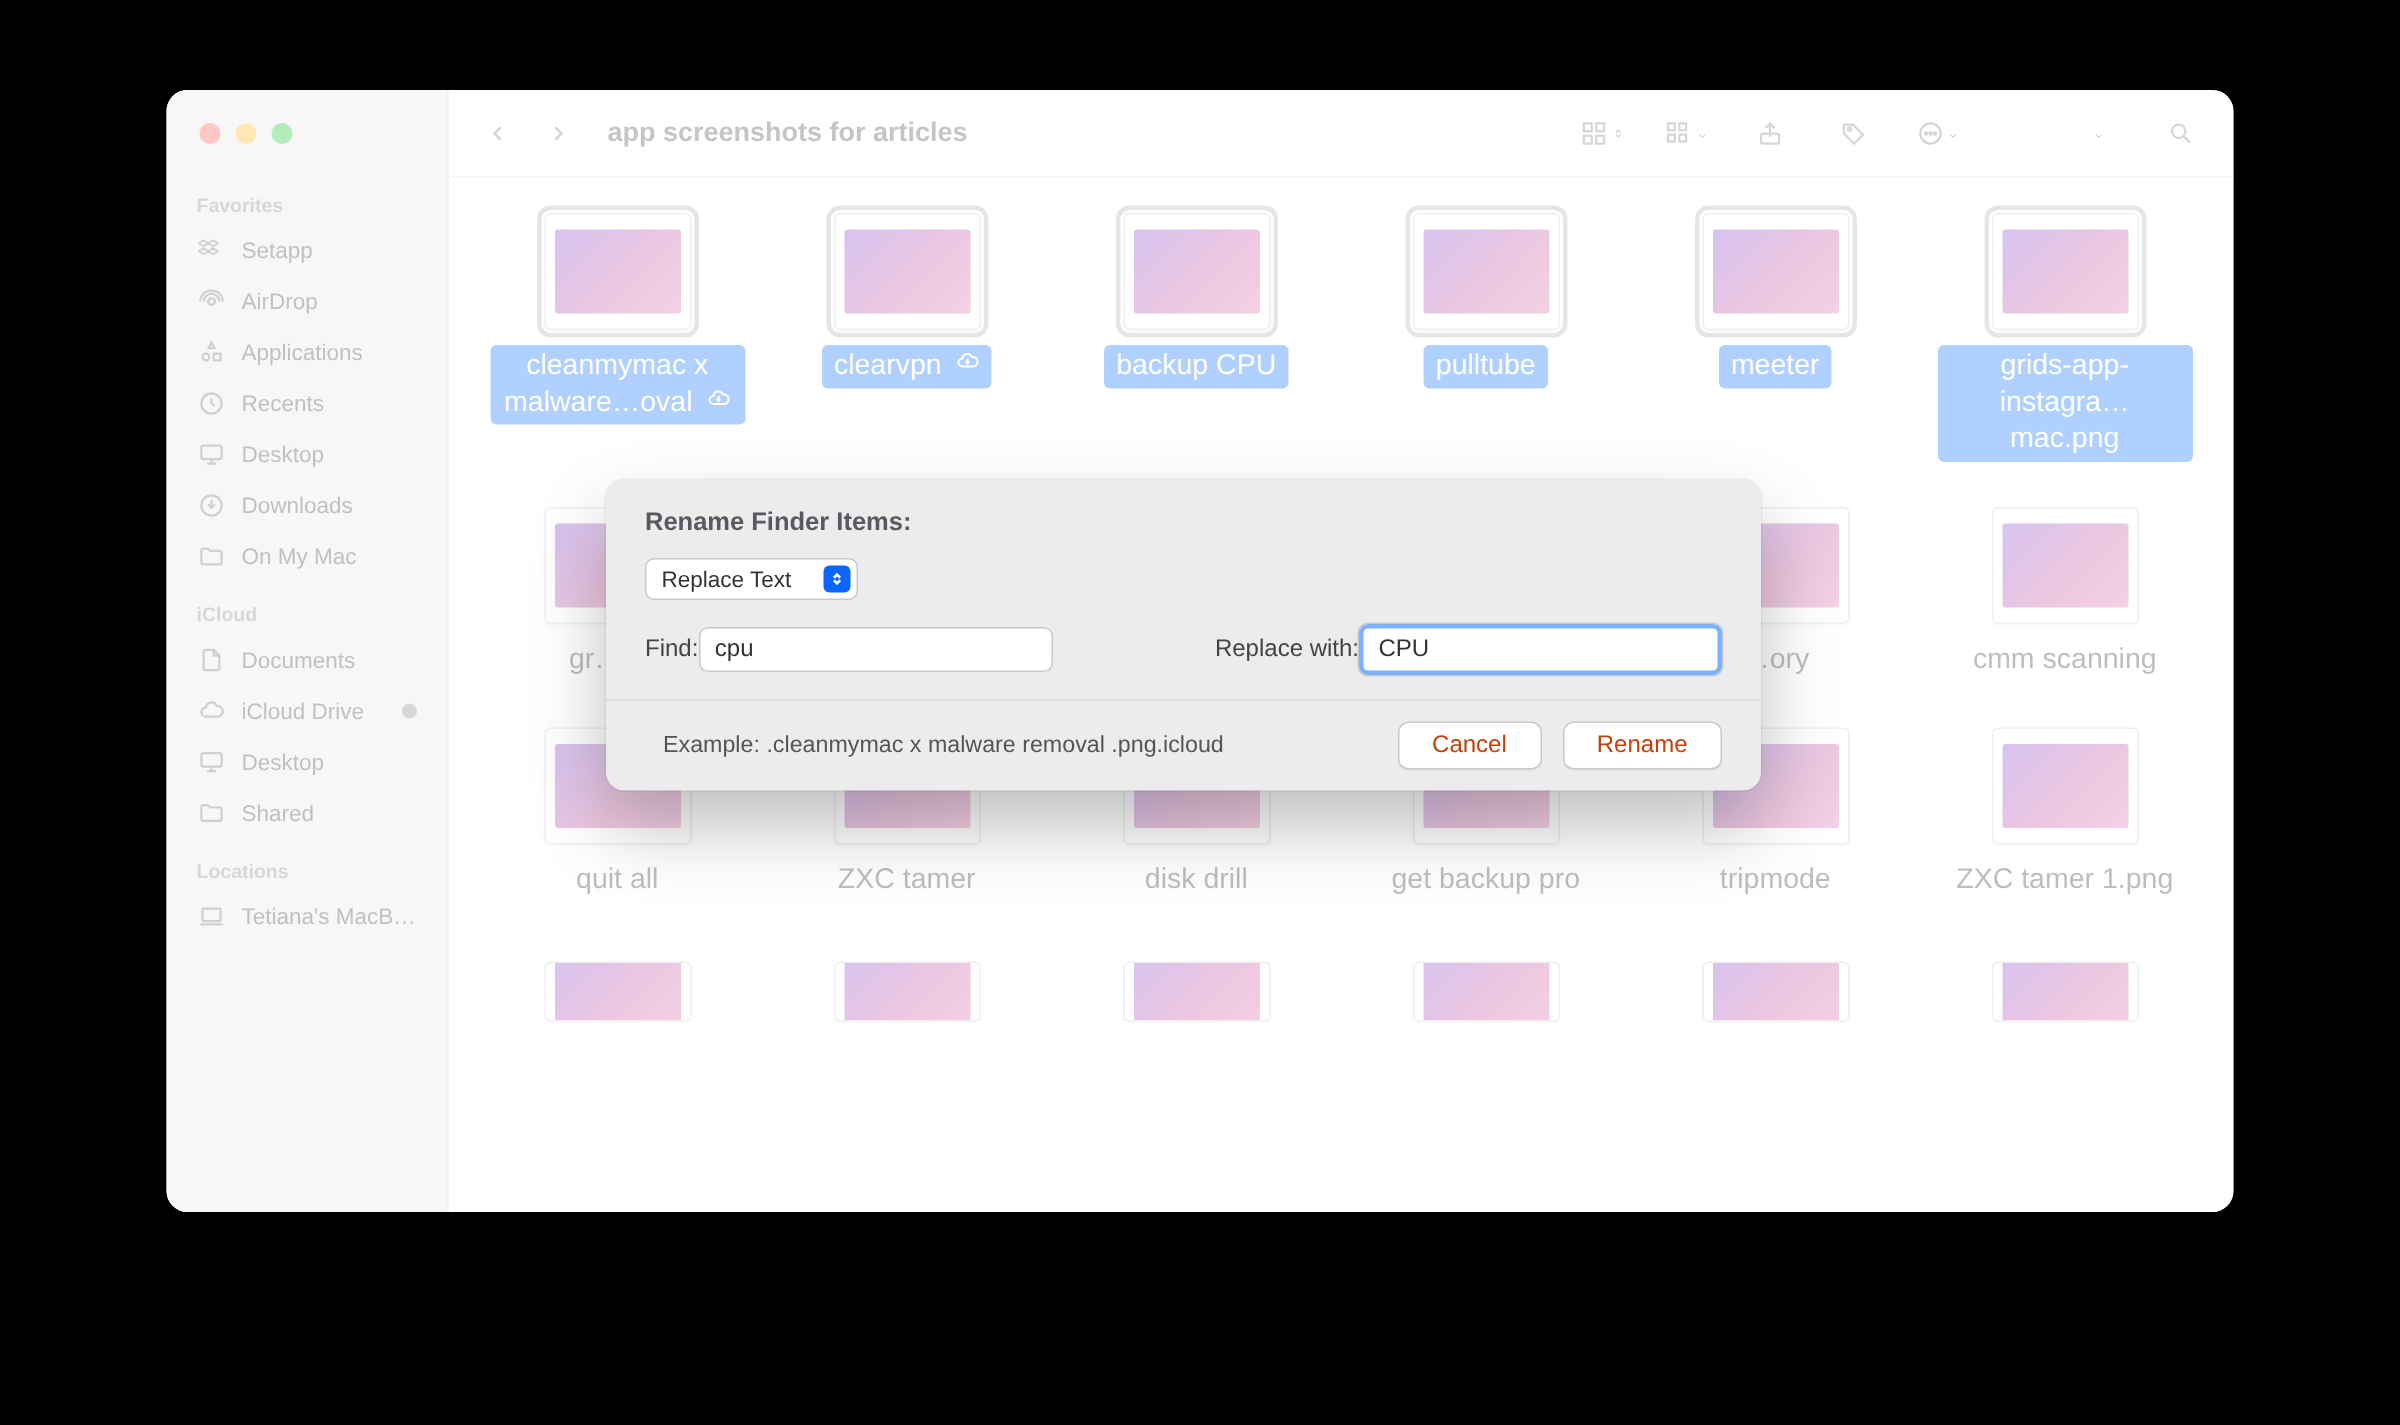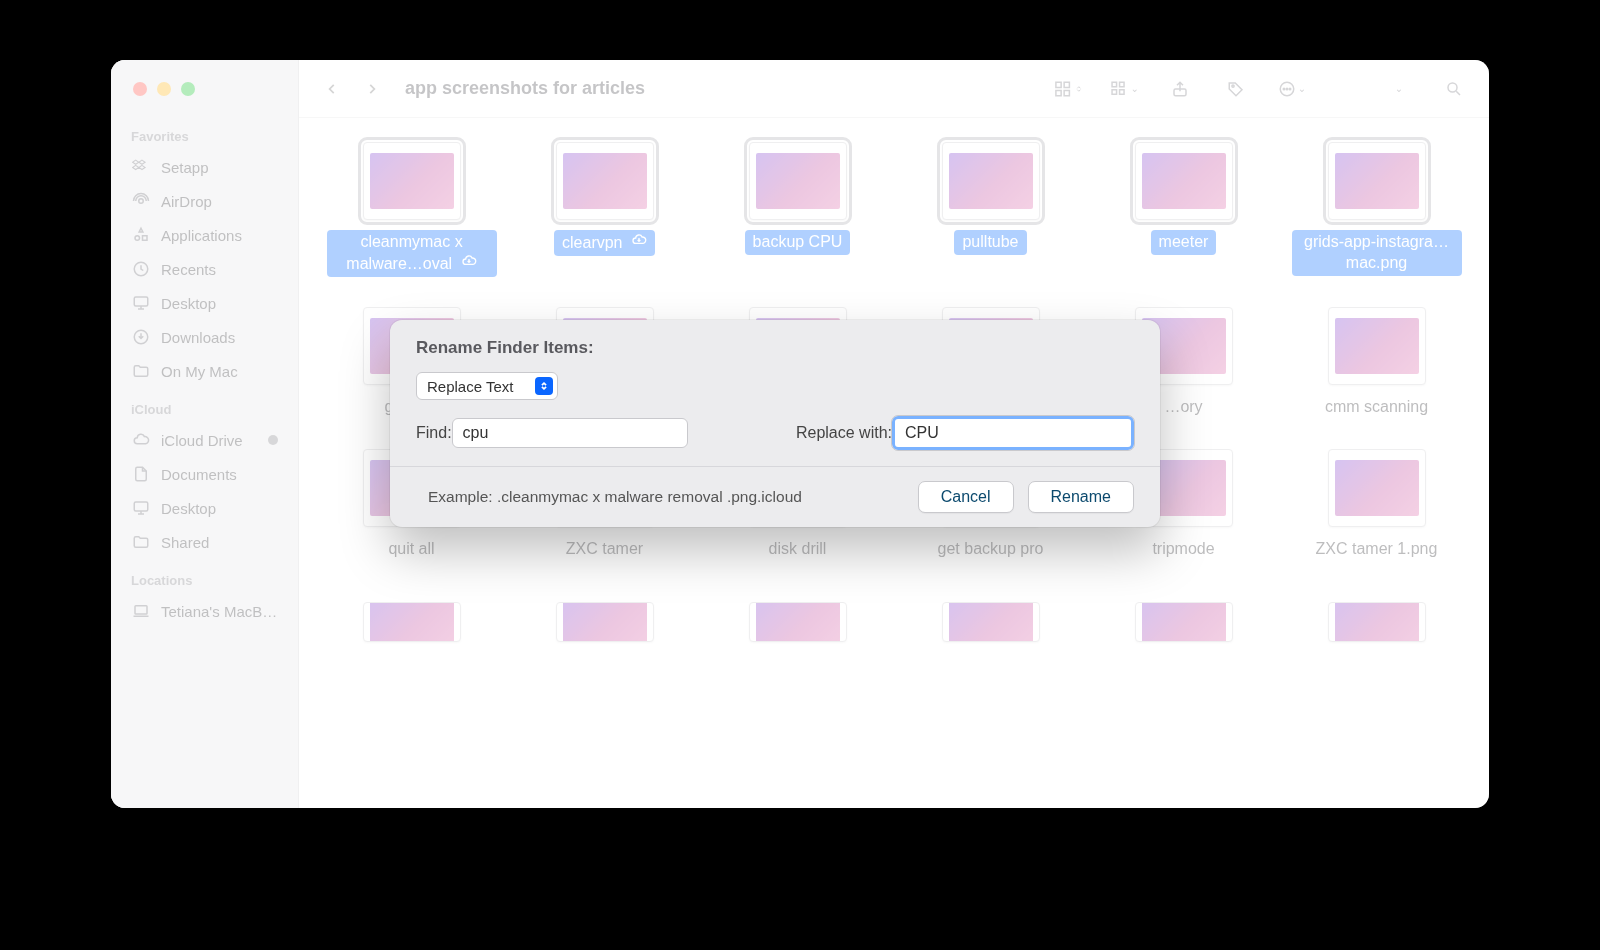--- a/index.html
+++ b/index.html
@@ -75,29 +75,29 @@
     position:relative;
   }
   .thumb.sel { outline: 3px solid #b6b6bb; outline-offset: 2px; border-radius:4px; }
   .thumb .inner {
     width: 84px; height: 56px;
     background: linear-gradient(135deg, #8a55d6 0%, #c85ea8 55%, #e07ab2 100%);
     border-radius: 2px;
   }
   .label-wrap { text-align:center; max-width: 170px; }
   .flabel {
-    display:inline-block; font-size: 16px; padding: 2px 8px; border-radius: 4px;
+    display:inline-block; font-size: 19px; padding: 2px 8px; border-radius: 4px;
     color:#434347; line-height: 1.3;
   }
   .flabel.sel { background: #1f7aff; color:#fff; }
   .cloud-badge { display:inline-block; margin-left:4px; }
   
   .modal {
     position: absolute; z-index: 10;
-    left: 279px; top: 260px; width: 770px;
+    left: 293px; top: 260px; width: 770px;
     background: #ececee; border-radius: 12px;
     box-shadow: 0 24px 50px rgba(0,0,0,.25), 0 0 0 1px rgba(0,0,0,.05);
     overflow: hidden;
   }
   .modal .m-title {
     font-size: 17px; font-weight: 600; color: #59595e;
     padding: 18px 26px 14px;
   }
   .m-body { padding: 0 26px 16px; }
   .mode-select {
@@ -119,21 +119,21 @@
   }
   .find-field { width: 236px; }
   .replace-field { width: 242px; border: 3px solid #7ab2ff; outline: 1px solid #c9c9cd; }
   .m-footer {
     display:flex; align-items:center; gap: 14px;
     border-top: 1px solid #d7d7db; padding: 14px 26px;
   }
   .example { font-size: 15.5px; color:#555; margin-right:auto;margin-left:12px; }
   .btn {
     background:#fff; border: 1px solid #c9c9cd; border-radius: 7px;
-    padding: 6px 22px; font-size: 16px; color:#0c4a6e;
+    padding: 6px 22px; font-size: 16px; color:#c2410c;
     box-shadow: 0 1px 1px rgba(0,0,0,.04);
   }
   svg { display:block; }
 </style>
 </head>
 <body>
 
 <div class="stage">
   <div class="window">
 
@@ -206,34 +206,34 @@
               <path d="M3 7a2 2 0 012-2h4l2 2h8a2 2 0 012 2v8a2 2 0 01-2 2H5a2 2 0 01-2-2V7z"></path>
             </svg>
           </span>
         <span>On My Mac</span>
       </div>
 
       <div class="side-section-label">iCloud</div>
       <div class="side-item">
         <span class="icon">
             <svg width="18" height="18" viewBox="0 0 24 24" fill="none" stroke="currentColor" stroke-width="2">
+              <path d="M14 3H7a2 2 0 00-2 2v14a2 2 0 002 2h10a2 2 0 002-2V8l-5-5z"></path>
+              <path d="M14 3v5h5"></path>
+            </svg>
+          </span>
+        <span>Documents</span>
+      </div>
+      <div class="side-item">
+        <span class="icon">
+            <svg width="18" height="18" viewBox="0 0 24 24" fill="none" stroke="currentColor" stroke-width="2">
               <path d="M7 17a4 4 0 010-8 5 5 0 019.6-1.5A4 4 0 1118 17H7z"></path>
             </svg>
           </span>
         <span>iCloud Drive</span>
         <span class="dot"></span>
-      </div>
-      <div class="side-item">
-        <span class="icon">
-            <svg width="18" height="18" viewBox="0 0 24 24" fill="none" stroke="currentColor" stroke-width="2">
-              <path d="M14 3H7a2 2 0 00-2 2v14a2 2 0 002 2h10a2 2 0 002-2V8l-5-5z"></path>
-              <path d="M14 3v5h5"></path>
-            </svg>
-          </span>
-        <span>Documents</span>
       </div>
       <div class="side-item">
         <span class="icon">
             <svg width="18" height="18" viewBox="0 0 24 24" fill="none" stroke="currentColor" stroke-width="2">
               <rect x="3" y="4" width="18" height="12" rx="2"></rect>
               <path d="M8 20h8M12 16v4"></path>
             </svg>
           </span>
         <span>Desktop</span>
       </div>

